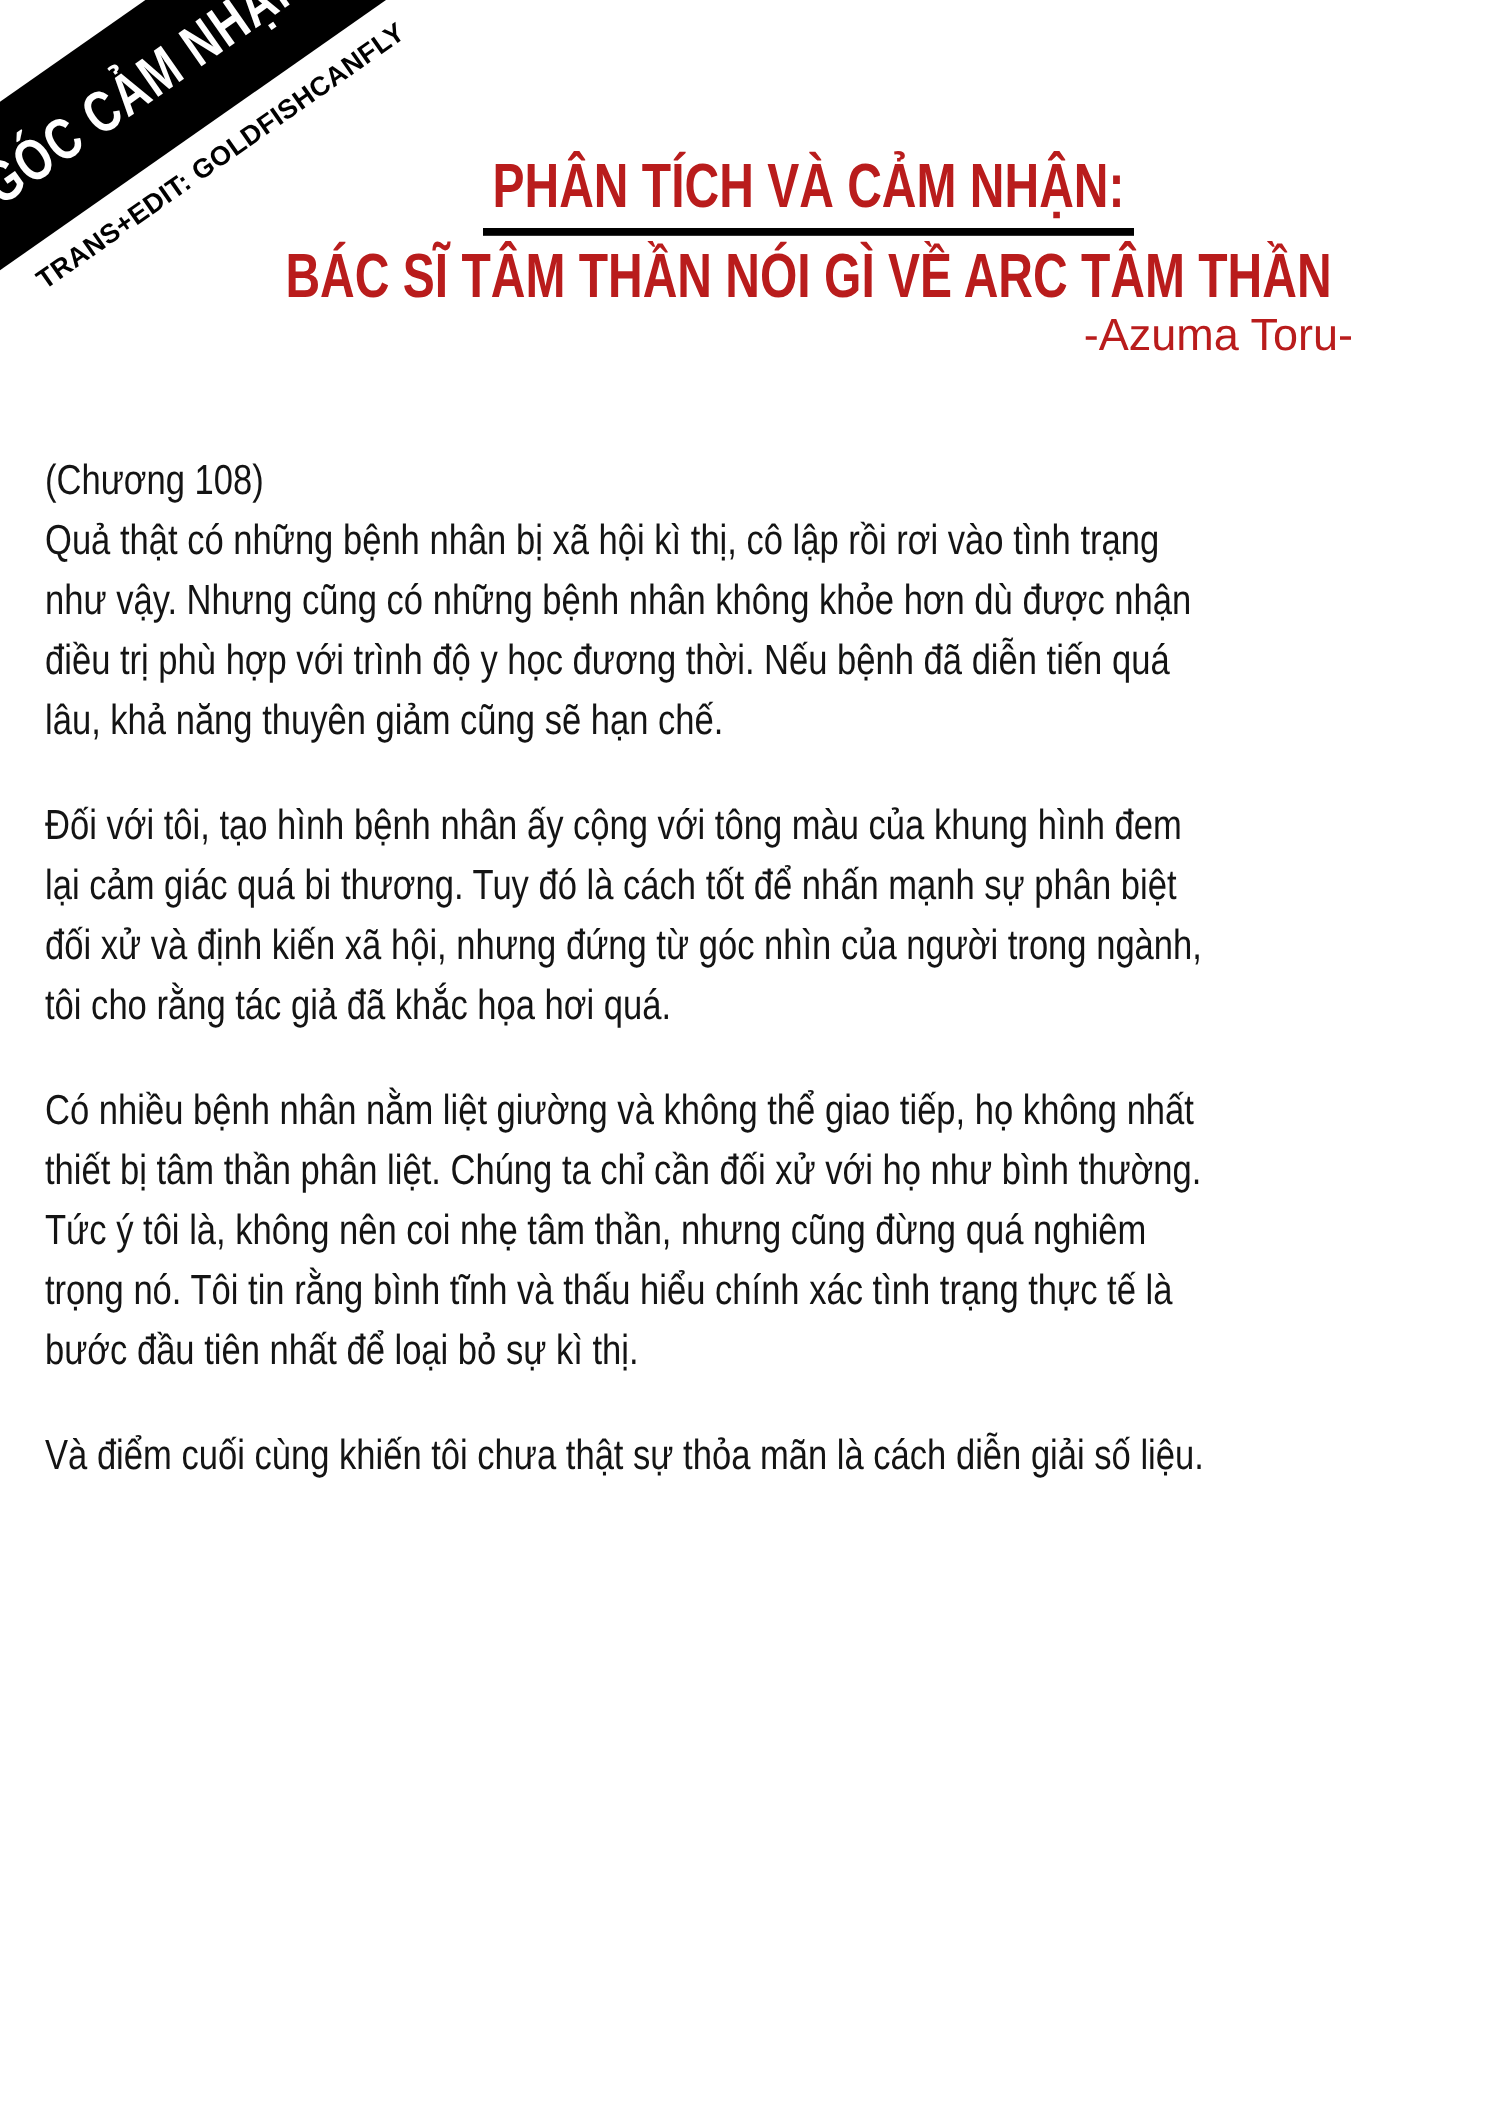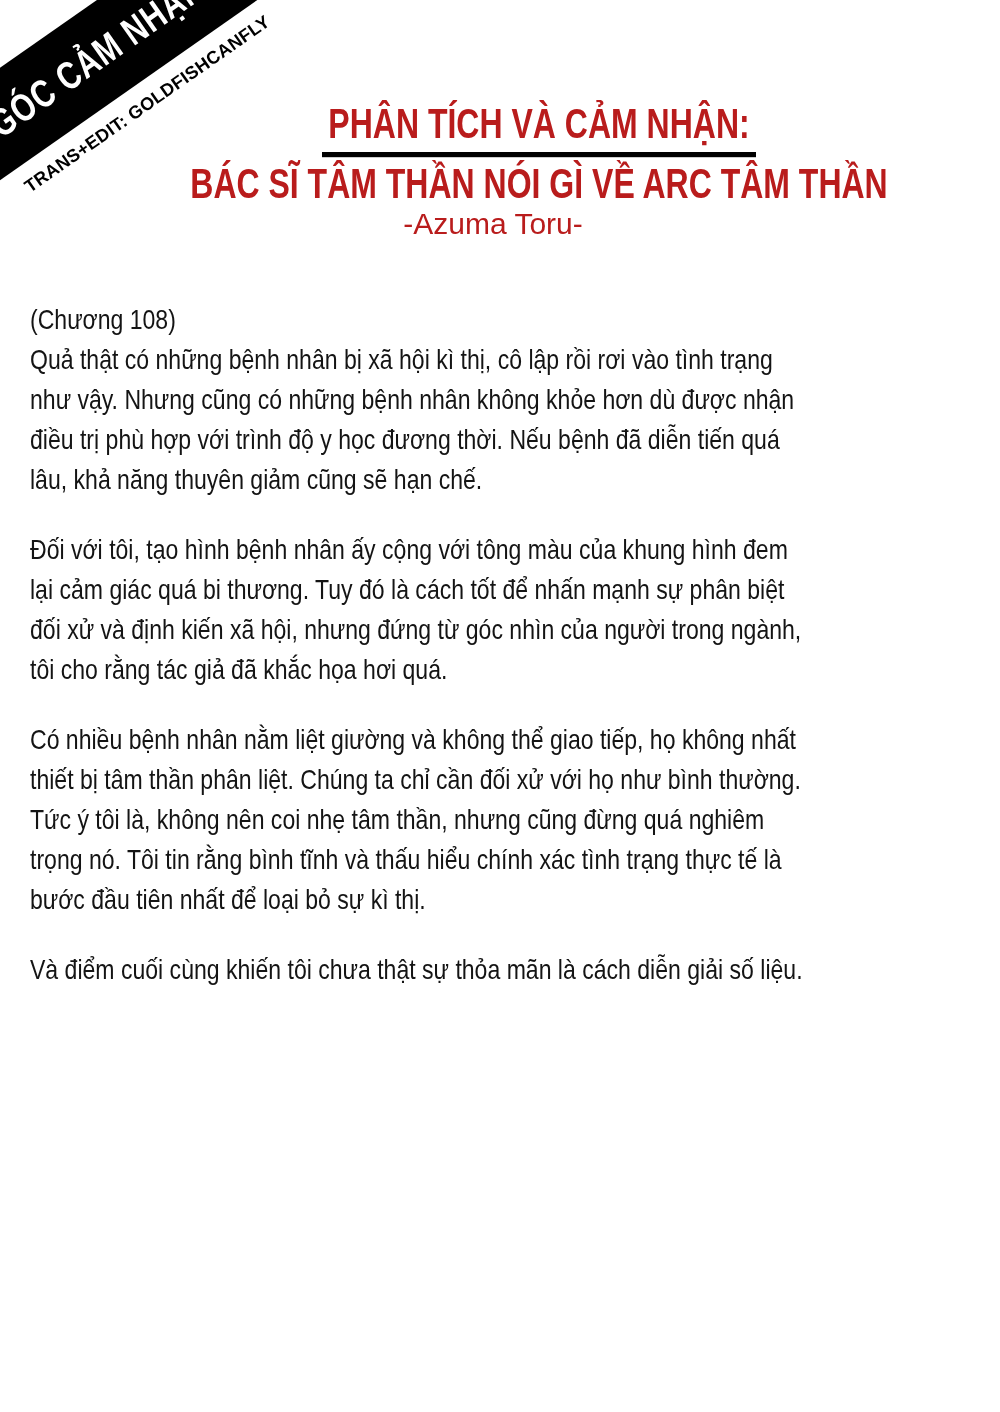--- a/index.html
+++ b/index.html
@@ -80,21 +80,21 @@
     font-size: 32px;
     line-height: 36px;
     transform: scaleY(1.3);
     transform-origin: center top;
     white-space: nowrap;
   }
   .byline {
     margin-top: 10px;
     font-size: 30px;
     line-height: 36px;
-    text-align: center;
+    text-align: right;
     padding-right: 92px;
     font-weight: normal;
   }
 
   
   .body-text {
     position: absolute;
     left: 30px;
     top: 300px;
     width: 1140px;

